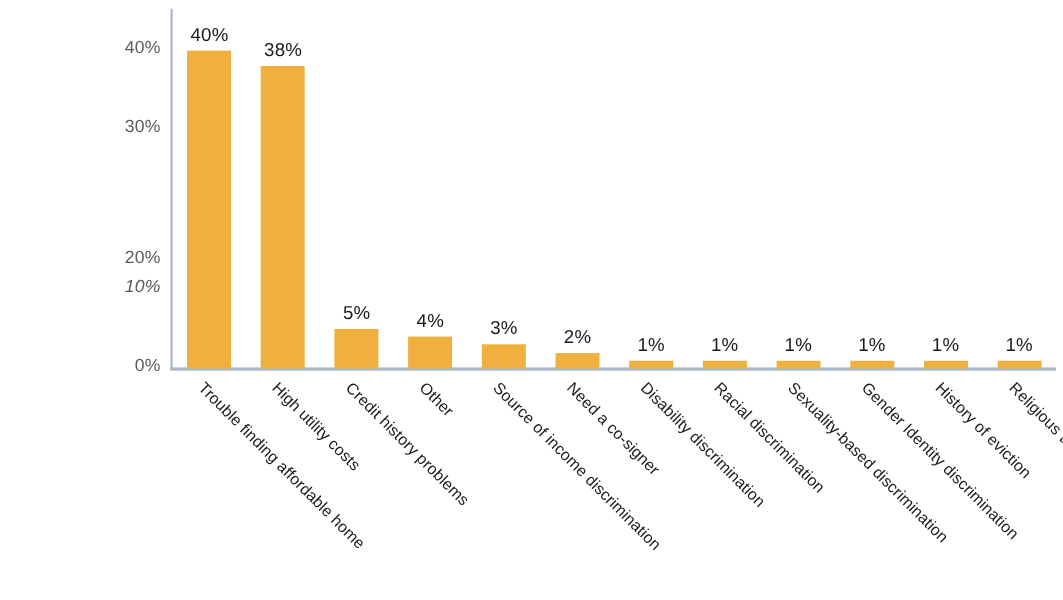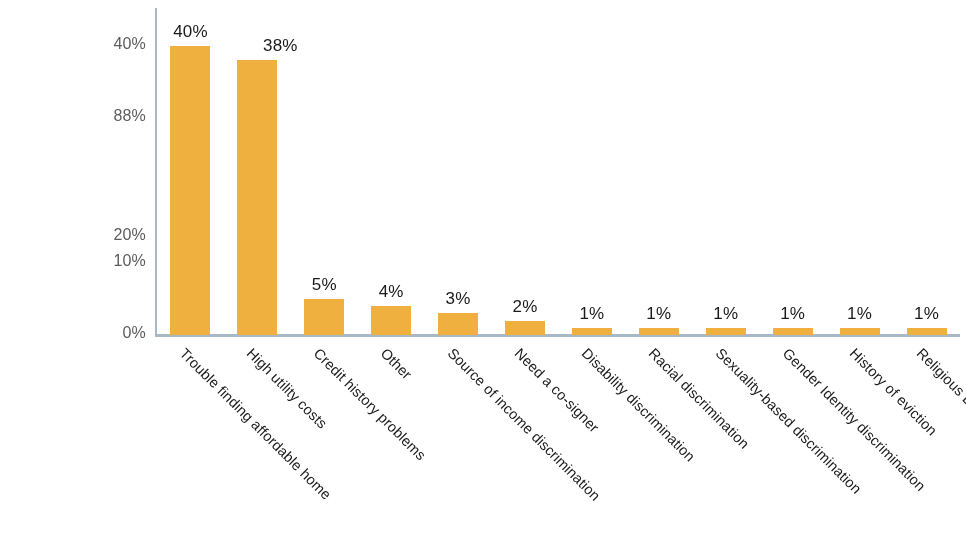--- a/index.html
+++ b/index.html
@@ -120,34 +120,34 @@
 </head>
 <body>
 
 <div id="chart-root">
 
   <div class="y-axis-line"></div>
   <div class="x-axis-line"></div>
 
   <div class="y-ticks-wrap" id="y-ticks">
       <div class="y-tick-label" style="top: 324px;">0%</div>
-      <div class="y-tick-label" style="top: 251.75px;">10%</div>
+      <div class="y-tick-label" style="top: 251.75px; font-style: italic;">10%</div>
       <div class="y-tick-label" style="top: 179.5px; margin-top: 46px;">20%</div>
-      <div class="y-tick-label" style="top: 107.25px;">88%</div>
+      <div class="y-tick-label" style="top: 107.25px;">30%</div>
       <div class="y-tick-label" style="top: 35px;">40%</div>
     </div>
 
   <div class="plot-area" id="plot-area">
       <div class="bar-slot" style="left: 0px; width: 66.9167px;">
         <div class="bar" title="Trouble finding affordable home: 40%" style="height: 289px; background: rgb(240, 176, 64);"></div>
         <div class="bar-value" style="bottom: 293px;">40%</div>
       </div>
       <div class="bar-slot" style="left: 66.9167px; width: 66.9167px;">
         <div class="bar" title="High utility costs: 38%" style="height: 274.55px; background: rgb(240, 176, 64);"></div>
-        <div class="bar-value" style="bottom: 278.55px; margin-left: 23px;">38%</div>
+        <div class="bar-value" style="bottom: 278.55px;">38%</div>
       </div>
       <div class="bar-slot" style="left: 133.833px; width: 66.9167px;">
         <div class="bar" title="Credit history problems: 5%" style="height: 36.125px; background: rgb(240, 176, 64);"></div>
         <div class="bar-value" style="bottom: 40.125px;">5%</div>
       </div>
       <div class="bar-slot" style="left: 200.75px; width: 66.9167px;">
         <div class="bar" title="Other: 4%" style="height: 28.9px; background: rgb(240, 176, 64);"></div>
         <div class="bar-value" style="bottom: 32.9px;">4%</div>
       </div>
       <div class="bar-slot" style="left: 267.667px; width: 66.9167px;">

